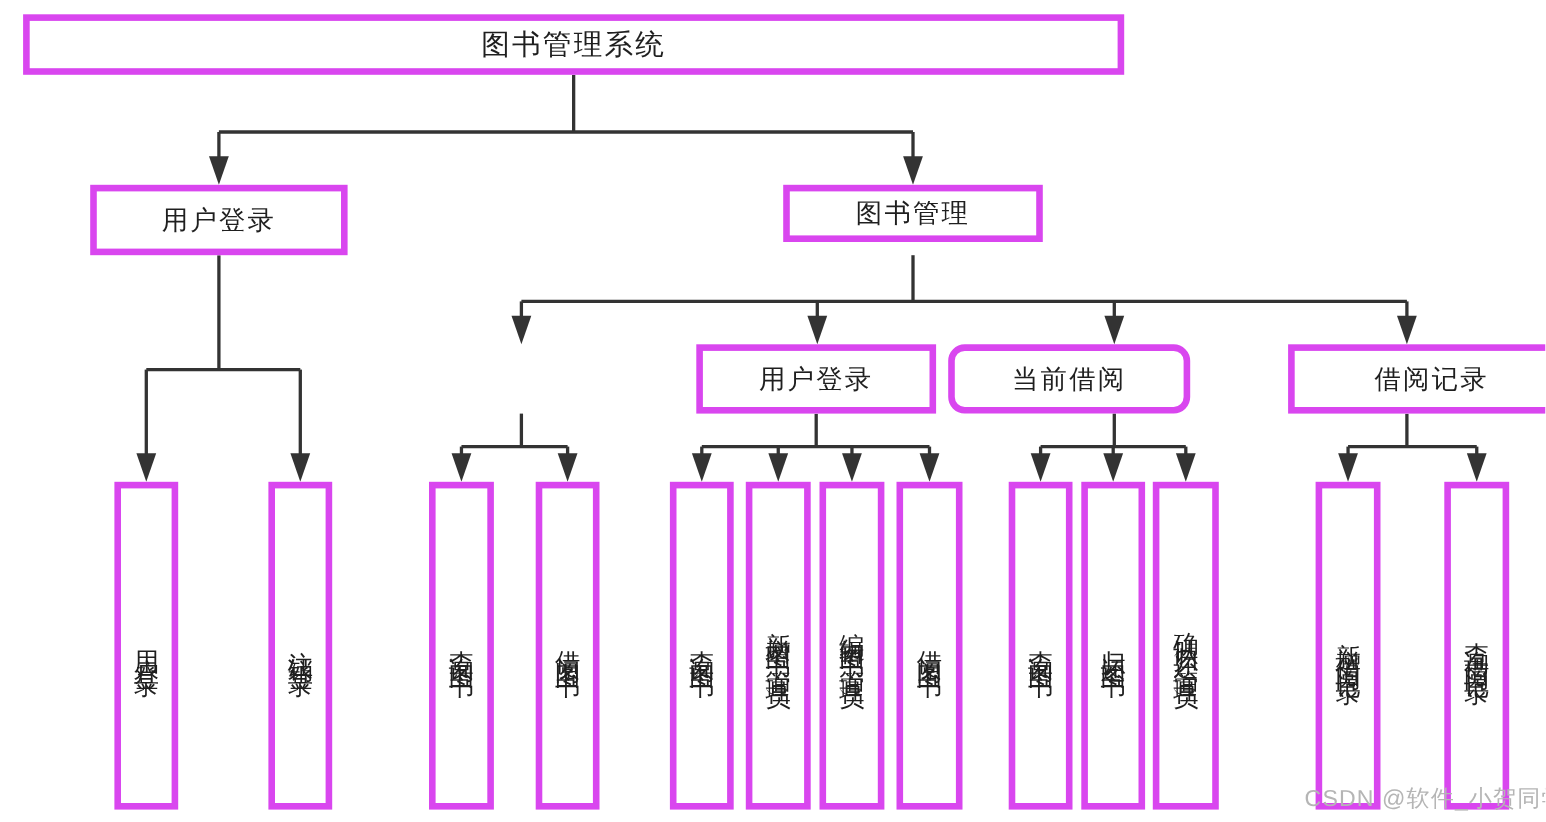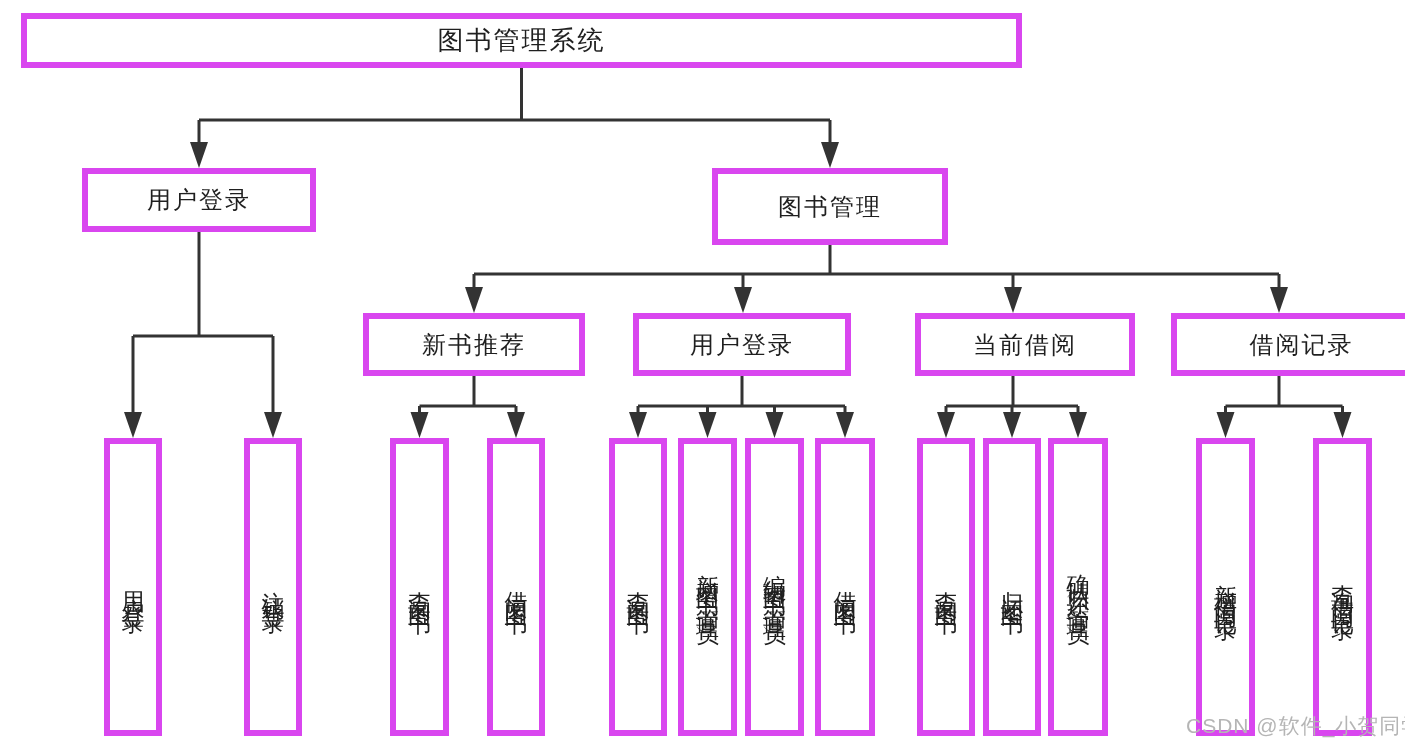--- a/index.html
+++ b/index.html
@@ -123,31 +123,28 @@
     </g>
   </svg>
 
   <div class="box h root" style="left:21px;top:13px;width:1001px;height:55px;">
     <span>图书管理系统</span>
   </div>
 
   <div class="box h" style="left:82px;top:168px;width:234px;height:64px;">
     <span>用户登录</span>
   </div>
-  <div class="box h" style="left:712px;top:168px;width:236px;height:77px;text-align:center;">
+  <div class="box h" style="left:712px;top:168px;width:236px;height:52px;text-align:center;">
     <span>图书管理</span>
   </div>
 
-  <div class="box h" style="left:363px;top:313px;width:222px;height:63px;">
-    <span>新书推荐</span>
-  </div>
   <div class="box h" style="left:633px;top:313px;width:218px;height:63px;">
     <span>用户登录</span>
   </div>
-  <div class="box h" style="left:915px;top:313px;width:220px;height:63px;">
+  <div class="box h" style="left:862px;top:313px;width:220px;height:63px;border-radius:15px;">
     <span>当前借阅</span>
   </div>
   <div class="box h" style="left:1171px;top:313px;width:261px;height:63px;">
     <span>借阅记录</span>
   </div>
 
   <div class="box v" style="left:104px;top:438px;width:58px;height:298px;">
     <span>用户登录</span>
   </div>
   <div class="box v" style="left:244px;top:438px;width:58px;height:298px;">

